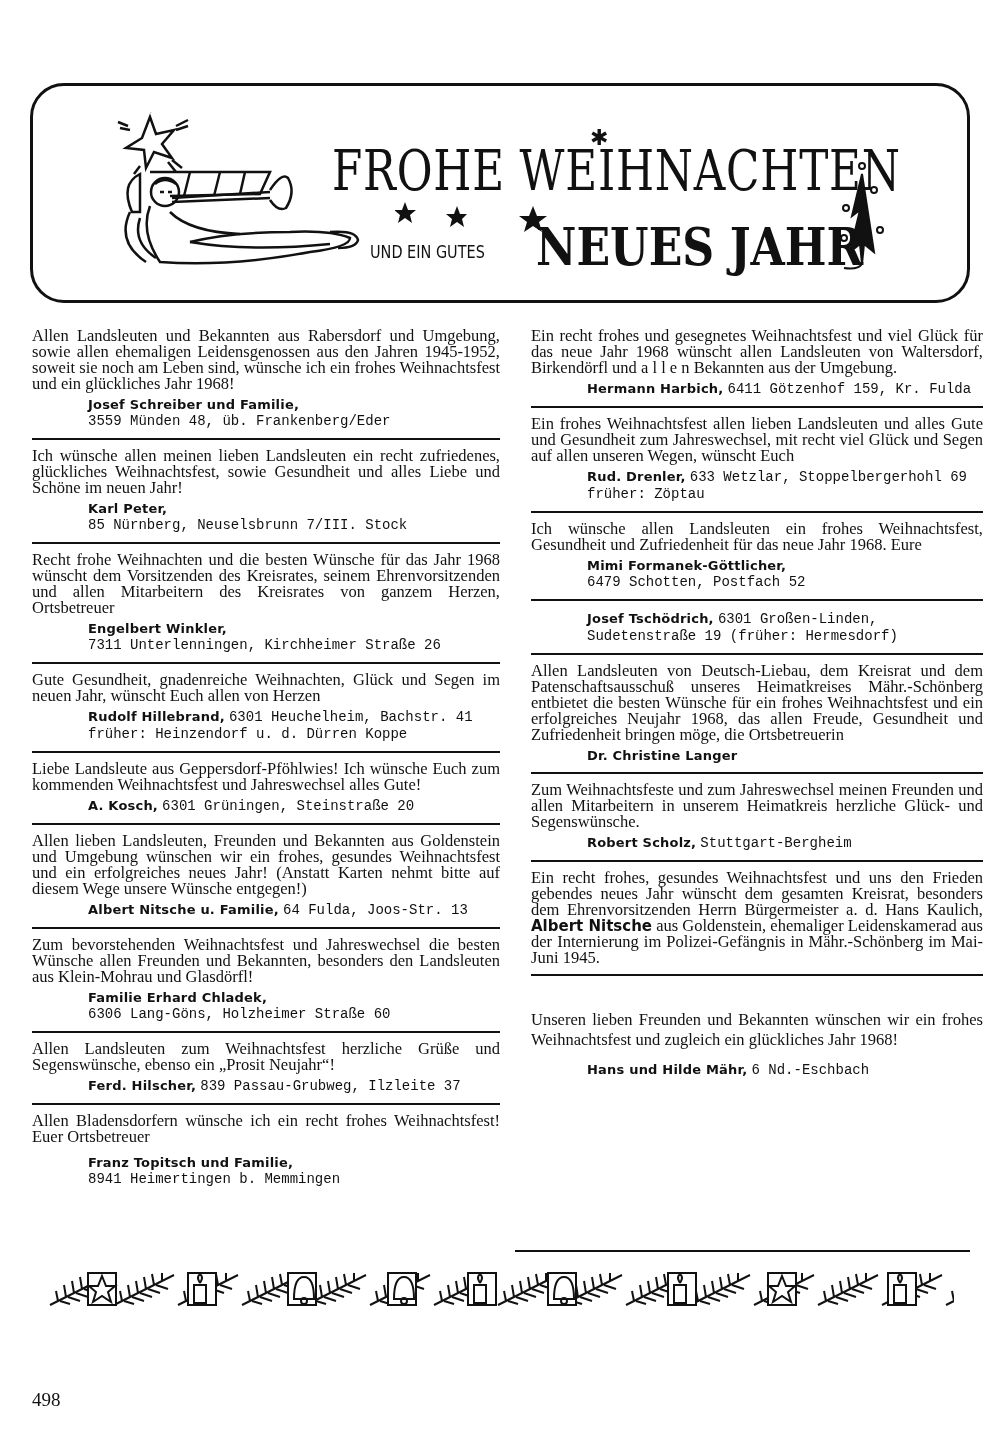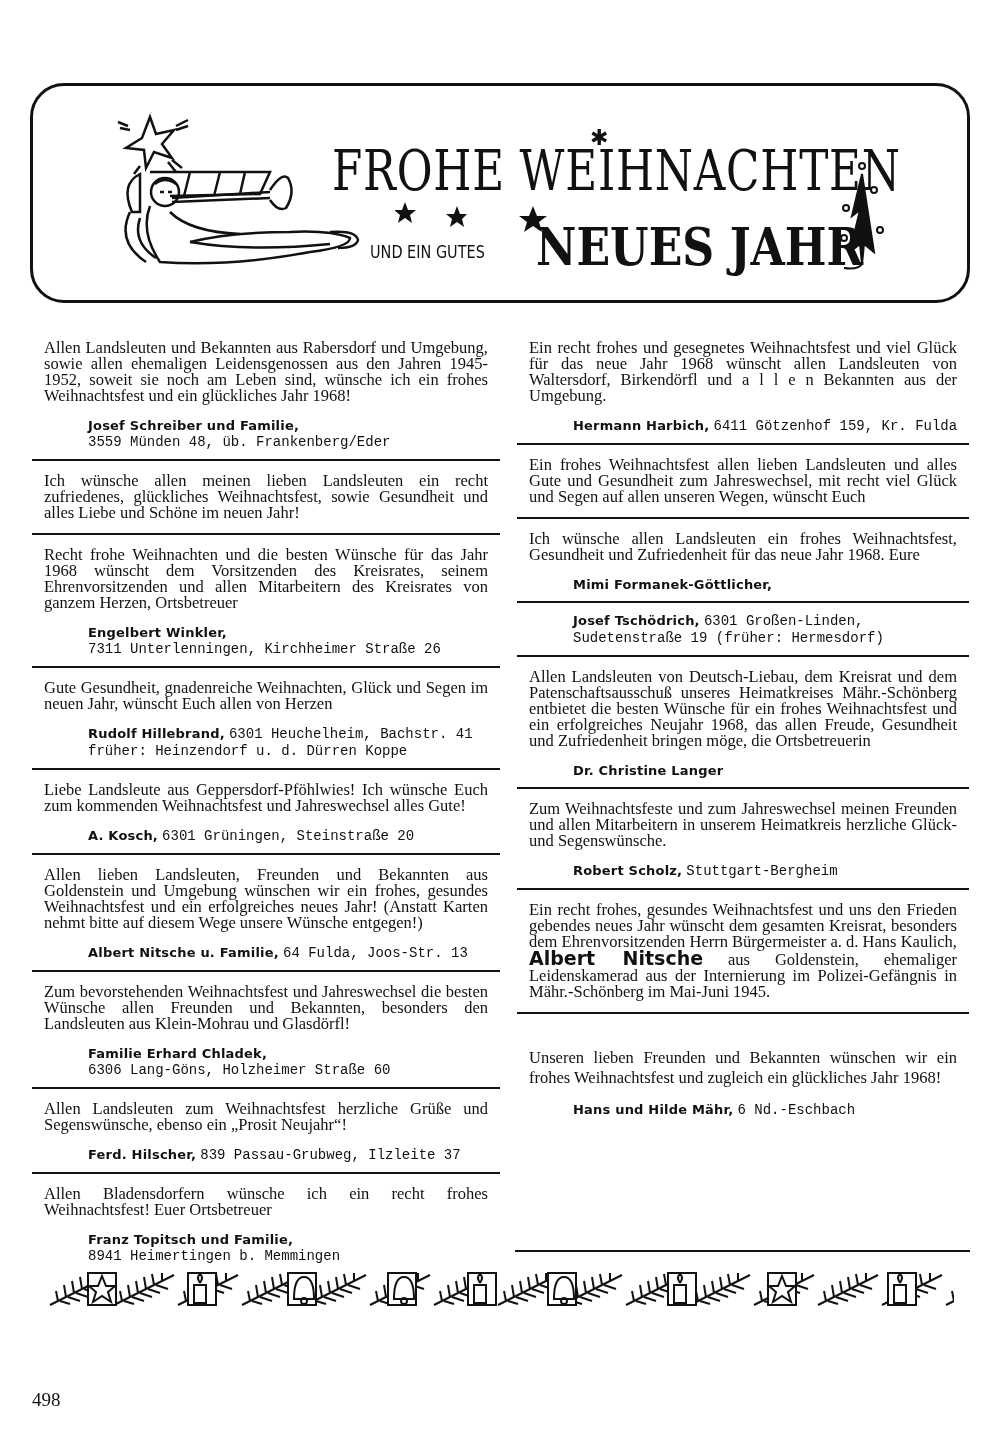--- a/index.html
+++ b/index.html
@@ -27,32 +27,32 @@
     font-family: "DejaVu Serif", serif; font-size: 52px; white-space: nowrap;
     transform: scaleX(0.85); transform-origin: left top; font-weight: bold;
   }
   .stars { position: absolute; left: 395px; top: 200px; width: 160px; height: 40px; }
   .tree { position: absolute; left: 838px; top: 160px; width: 50px; height: 110px; }
   .asterisk { position: absolute; left: 590px; top: 125px; font-family: "DejaVu Sans", sans-serif; font-size: 22px; font-weight: bold; }
 
   
   .col { position: absolute; top: 328px; width: 468px; }
   .col.left { left: 32px; }
-  .col.right { left: 517px; width: 452px; }
+  .col.right { left: 531px; width: 452px; }
 
   .entry { font-family: "Liberation Serif", "DejaVu Serif", serif; font-size: 16.5px; line-height: 16px; }
-  .entry p { margin: 12px; text-align: justify; text-align-last: left; }
+  .entry p { margin: 0; text-align: justify; text-align-last: left; }
   .sig { padding-left: 56px; margin-top: 3px; }
   .sig .name { font-family: "DejaVu Sans", sans-serif; font-weight: bold; font-size: 13px; letter-spacing: 0.2px; }
   .sig .addr { font-family: Liberation Mono, monospace; font-size: 14px; }
   .sig-line { display: block; line-height: 17px; }
 
   .rule { height: 0; border-top: 2.5px solid #111; margin: 8px 0 8px 0; }
 
-  .inline-bold { font-family: "DejaVu Sans", sans-serif; font-weight: bold; font-size: 19px; }
+  .inline-bold { font-family: "DejaVu Sans", sans-serif; font-weight: bold; font-size: 15px; }
 
   
   .footer-rule { position: absolute; left: 515px; top: 1250px; width: 455px; border-top: 2.5px solid #111; }
   .ornament { position: absolute; left: 48px; top: 1271px; width: 906px; height: 36px; }
   .page-number {
     position: absolute; left: 32px; top: 1389px;
     font-family: "Liberation Serif", serif; font-size: 19px;
   }
 </style>
 </head>
@@ -128,20 +128,24 @@
     <p>Allen Landsleuten und Bekannten aus Rabersdorf und Umgebung, sowie allen ehemaligen Leidensgenossen aus den Jahren 1945-1952, soweit sie noch am Leben sind, wünsche ich ein frohes Weihnachtsfest und ein glückliches Jahr 1968!</p>
     <div class="sig">
       <span class="sig-line"><span class="name">Josef Schreiber und Familie,</span></span>
       <span class="sig-line addr">3559 Münden 48, üb. Frankenberg/Eder</span>
     </div>
   </div>
   <div class="rule"></div>
 
   <div class="entry">
     <p>Ich wünsche allen meinen lieben Landsleuten ein recht zufriedenes, glückliches Weihnachtsfest, sowie Gesundheit und alles Liebe und Schöne im neuen Jahr!</p>
+    <div class="sig">
+      <span class="sig-line"><span class="name">Karl Peter,</span></span>
+      <span class="sig-line addr">85 Nürnberg, Neuselsbrunn 7/III. Stock</span>
+    </div>
   </div>
   <div class="rule"></div>
 
   <div class="entry">
     <p>Recht frohe Weihnachten und die besten Wünsche für das Jahr 1968 wünscht dem Vorsitzenden des Kreisrates, seinem Ehrenvorsitzenden und allen Mitarbeitern des Kreisrates von ganzem Herzen, Ortsbetreuer</p>
     <div class="sig">
       <span class="sig-line"><span class="name">Engelbert Winkler,</span></span>
       <span class="sig-line addr">7311 Unterlenningen, Kirchheimer Straße 26</span>
     </div>
   </div>
@@ -202,27 +206,32 @@
   <div class="entry">
     <p>Ein recht frohes und gesegnetes Weihnachtsfest und viel Glück für das neue Jahr 1968 wünscht allen Landsleuten von Waltersdorf, Birkendörfl und a l l e n Bekannten aus der Umgebung.</p>
     <div class="sig">
       <span class="sig-line"><span class="name">Hermann Harbich,</span> <span class="addr">6411 Götzenhof 159, Kr. Fulda</span></span>
     </div>
   </div>
   <div class="rule"></div>
 
   <div class="entry">
     <p>Ein frohes Weihnachtsfest allen lieben Landsleuten und alles Gute und Gesundheit zum Jahreswechsel, mit recht viel Glück und Segen auf allen unseren Wegen, wünscht Euch</p>
+    <div class="sig">
+      <span class="sig-line"><span class="name">Rud. Drenler,</span> <span class="addr">633 Wetzlar, Stoppelbergerhohl 69</span></span>
+      <span class="sig-line addr">früher: Zöptau</span>
+    </div>
   </div>
   <div class="rule"></div>
 
   <div class="entry">
     <p>Ich wünsche allen Landsleuten ein frohes Weihnachtsfest, Gesundheit und Zufriedenheit für das neue Jahr 1968. Eure</p>
     <div class="sig">
       <span class="sig-line"><span class="name">Mimi Formanek-Göttlicher,</span></span>
+      <span class="sig-line addr">6479 Schotten, Postfach 52</span>
     </div>
   </div>
   <div class="rule"></div>
 
   <div class="entry">
     <div class="sig">
       <span class="sig-line"><span class="name">Josef Tschödrich,</span> <span class="addr">6301 Großen-Linden,</span></span>
       <span class="sig-line addr">Sudetenstraße 19 (früher: Hermesdorf)</span>
     </div>
   </div>

